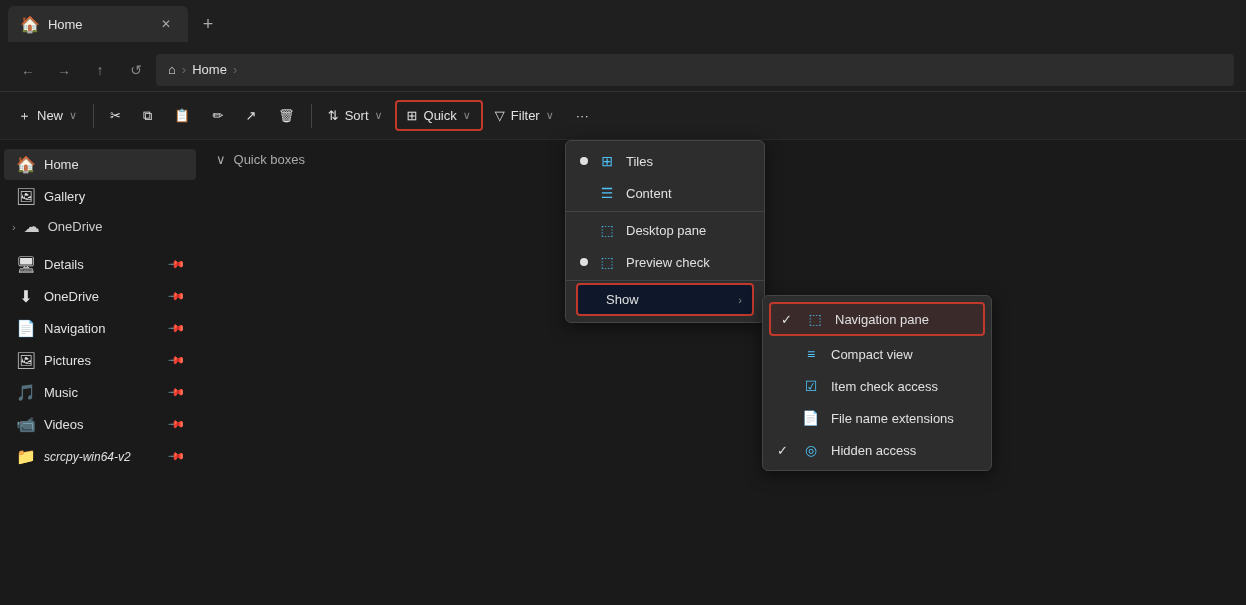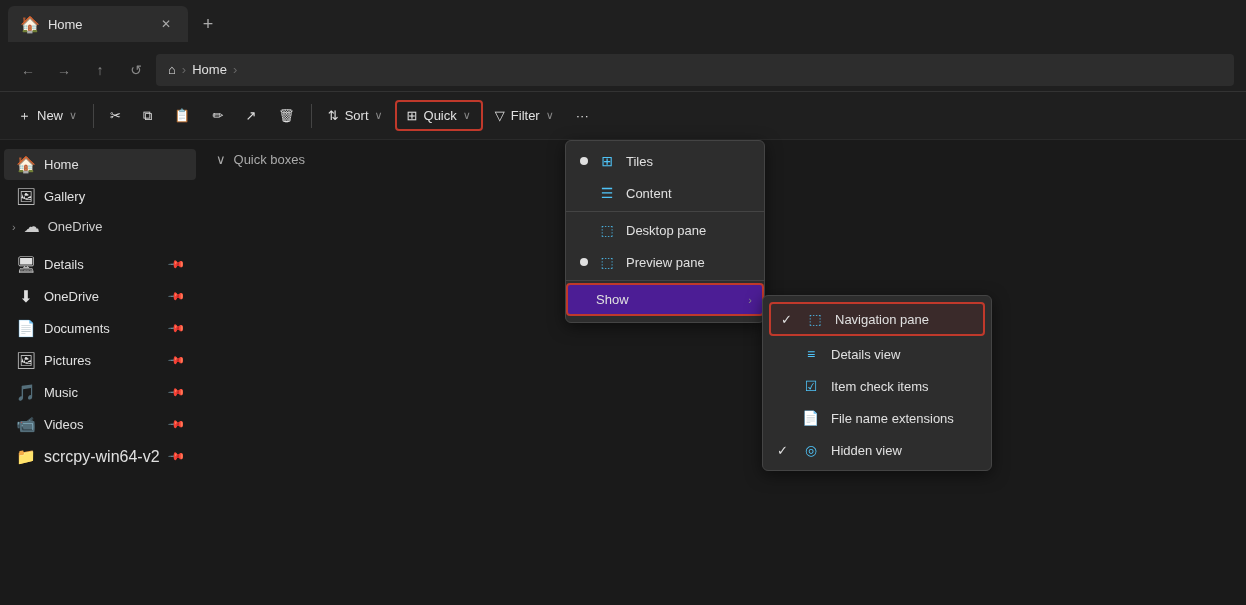--- a/index.html
+++ b/index.html
@@ -217,24 +217,24 @@
       margin-left: auto;
       font-size: 11px;
       color: #888;
     }
     .dropdown-sep {
       height: 1px;
       background: #444;
       margin: 2px 0;
     }
     .show-item {
-      background: #4c1d95;
+      background: #0f172a;
       border: 2px solid #c0392b;
       border-radius: 4px;
-      margin: 2px 0;
+      margin: 2px 10px;
       padding: 7px 10px;
       align-items: center;
     }
 
     
     .show-submenu {
       position: absolute;
       top: 295px;
       left: 762px;
       background: #2d2d2d;
@@ -358,41 +358,41 @@
       <span>Details</span>
       <span class="sidebar-pin">📌</span>
     </div>
     <div class="sidebar-item">
       <span class="sidebar-icon">⬇</span>
       <span>OneDrive</span>
       <span class="sidebar-pin">📌</span>
     </div>
     <div class="sidebar-item">
       <span class="sidebar-icon">📄</span>
-      <span>Documents</span>
+      <span>Navigation</span>
       <span class="sidebar-pin">📌</span>
     </div>
     <div class="sidebar-item">
       <span class="sidebar-icon">🖼</span>
       <span>Pictures</span>
       <span class="sidebar-pin">📌</span>
     </div>
     <div class="sidebar-item">
       <span class="sidebar-icon">🎵</span>
       <span>Music</span>
       <span class="sidebar-pin">📌</span>
     </div>
     <div class="sidebar-item">
       <span class="sidebar-icon">📹</span>
       <span>Videos</span>
       <span class="sidebar-pin">📌</span>
     </div>
     <div class="sidebar-item">
       <span class="sidebar-icon">📁</span>
-      <span style="font-size:16px;">scrcpy-win64-v2</span>
+      <span style="font-size:12px;font-style:italic;">scrcpy-win64-v2</span>
       <span class="sidebar-pin">📌</span>
     </div>
   </div>
 
   <div class="content">
     <div class="section-title">
       <span>∨</span>
       <span>Quick boxes</span>
     </div>
   </div>
@@ -411,49 +411,49 @@
   </div>
   <div class="dropdown-sep"></div>
   <div class="dropdown-item">
     <span class="bullet-empty"></span>
     <span class="item-icon">⬚</span>
     <span>Desktop pane</span>
   </div>
   <div class="dropdown-item">
     <span class="bullet"></span>
     <span class="item-icon">⬚</span>
-    <span>Preview pane</span>
+    <span>Preview check</span>
   </div>
   <div class="dropdown-sep"></div>
   <div class="dropdown-item show-item">
     <span class="bullet-empty"></span>
     <span>Show</span>
     <span class="chevron">›</span>
   </div>
 </div>
 
 <div class="show-submenu">
   <div class="dropdown-item nav-pane-item">
     <span class="checkmark">✓</span>
     <span class="sub-icon">⬚</span>
     <span>Navigation pane</span>
   </div>
   <div class="dropdown-item">
     <span class="checkmark" style="visibility:hidden;">✓</span>
     <span class="sub-icon">≡</span>
-    <span>Details view</span>
+    <span>Compact view</span>
   </div>
   <div class="dropdown-item">
     <span class="checkmark" style="visibility:hidden;">✓</span>
     <span class="sub-icon">☑</span>
-    <span>Item check items</span>
+    <span>Item check access</span>
   </div>
   <div class="dropdown-item">
     <span class="checkmark" style="visibility:hidden;">✓</span>
     <span class="sub-icon">📄</span>
     <span>File name extensions</span>
   </div>
   <div class="dropdown-item">
     <span class="checkmark">✓</span>
     <span class="sub-icon">◎</span>
-    <span>Hidden view</span>
+    <span>Hidden access</span>
   </div>
 </div>
 
 </body></html>

